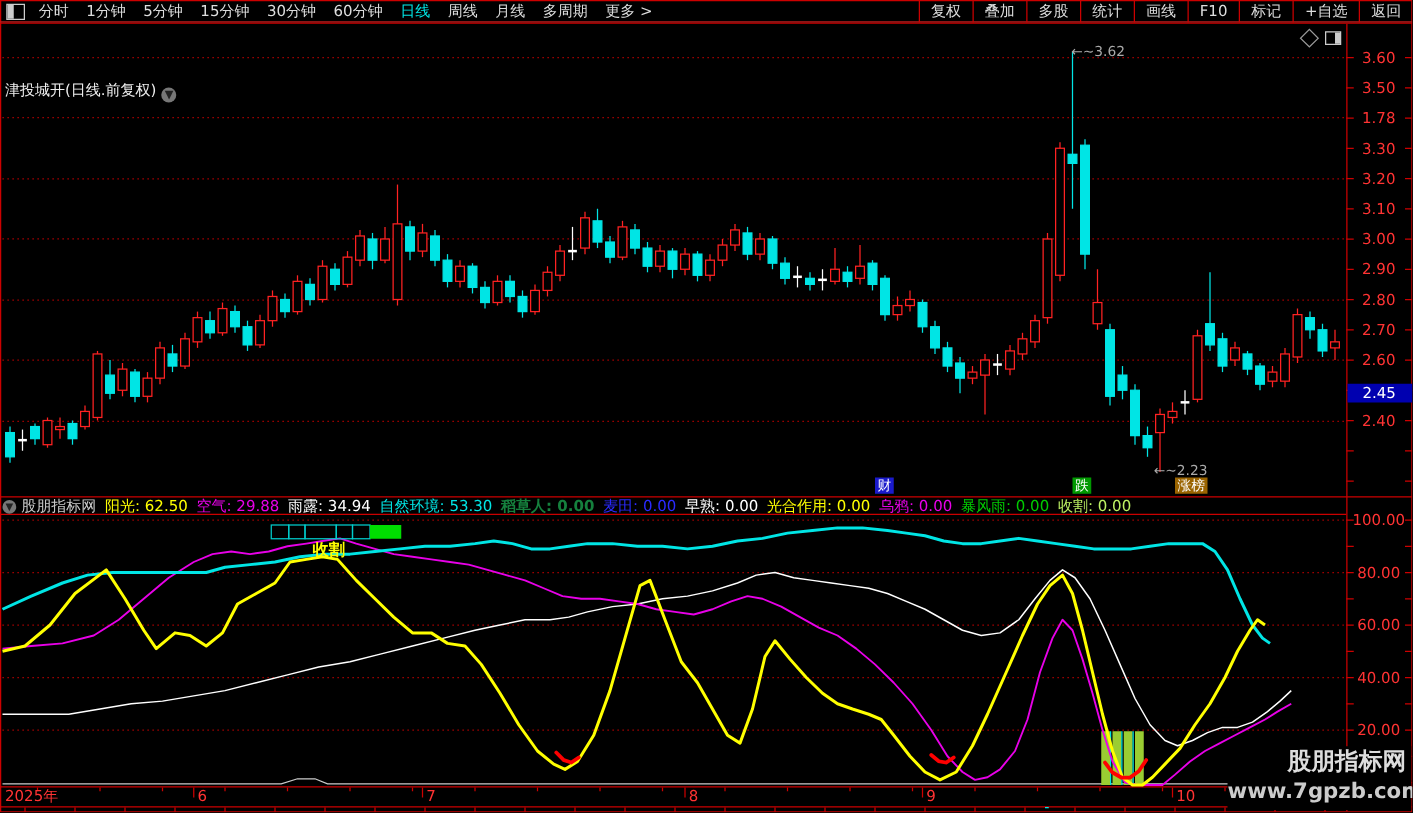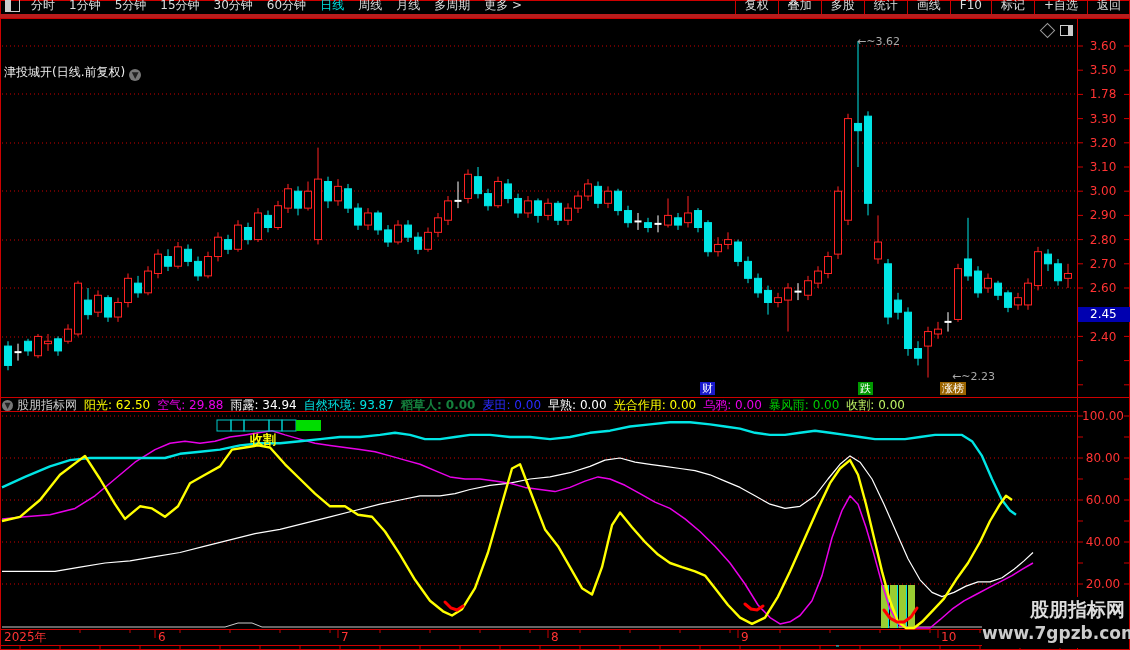--- a/index.html
+++ b/index.html
@@ -1,21 +1,21 @@
 <!DOCTYPE html>
 <html><head>
 <meta charset="utf-8">
 <style>
   html,body{margin:0;padding:0;background:#111;}
   #app{position:relative;width:1130px;height:650px;background:#000;overflow:hidden;
        font-family:"DejaVu Sans","Liberation Sans",sans-serif;-webkit-font-smoothing:none;}
   .abs{position:absolute;}
   
   #toolbar{left:0;top:0;width:1130px;height:18px;display:flex;justify-content:space-between;
-           align-items:flex-end;border-bottom:4px solid #b91c1c;box-sizing:border-box;}
+           align-items:flex-start;border-bottom:1px solid #b91c1c;box-sizing:border-box;}
   #tb-left{display:flex;align-items:center;height:18px;}
   #tb-right{display:flex;align-items:center;height:18px;}
   .tb-item{color:#ddd;font-size:12px;line-height:18px;padding:0 7px;white-space:nowrap;cursor:default;}
   .tb-item.active{color:#00e5e5;}
   .tb-rt{border-left:1px solid #c00;padding:0 9px;}
   #win-icon{width:13px;height:11px;border:1px solid #ccc;margin:0 4px 0 5px;position:relative;}
   #win-icon:before{content:"";position:absolute;left:0;top:0;width:5px;height:11px;background:#ccc;}
   
   #titlebar{left:0;top:19px;width:1076px;height:18px;color:#eee;font-size:12px;line-height:18px;margin-top:44px;}
   #title-text{margin-left:4px;display:inline-block;}
@@ -457,21 +457,21 @@
       <div class="pricelab" style="top: 331px;">2.40</div>
     </div>
   <div id="cur-price" class="abs pricelab" style="top: 307px;">2.45</div>
 
   <div id="ind-header" class="abs">
     <span id="ind-chev">▼</span>
   <span class="ind-field" style="color: rgb(204, 204, 204);">股朋指标网</span>
       <span class="ind-field" style="color: rgb(255, 255, 0);">阳光: 62.50</span>
       <span class="ind-field" style="color: rgb(232, 0, 232);">空气: 29.88</span>
       <span class="ind-field" style="color: rgb(255, 255, 255);">雨露: 34.94</span>
-      <span class="ind-field" style="color: rgb(0, 229, 229);">自然环境: 93.87</span>
+      <span class="ind-field" style="color: rgb(0, 229, 229);">自然环境: 53.30</span>
       <span class="ind-field" style="color: #15803d; font-weight: bold;">稻草人: 0.00</span>
       <span class="ind-field" style="color: rgb(42, 42, 255);">麦田: 0.00</span>
       <span class="ind-field" style="color: rgb(255, 255, 255);">早熟: 0.00</span>
       <span class="ind-field" style="color: rgb(255, 255, 0);">光合作用: 0.00</span>
       <span class="ind-field" style="color: rgb(232, 0, 232);">乌鸦: 0.00</span>
       <span class="ind-field" style="color: rgb(0, 204, 0);">暴风雨: 0.00</span>
       <span class="ind-field" style="color: #bef264;">收割: 0.00</span>
     </div>
 
   <div id="harvest-label" class="abs" style="left: 250px; top: 431px;">收割</div>
@@ -491,20 +491,20 @@
       <div class="monthlab" style="left: 741px;">9</div>
       <div class="monthlab" style="left: 941px;">10</div>
     </div>
   <div id="sig-labels">
       <div class="siglab abs" style="left: 700px; background: rgb(26, 26, 204);">财</div>
       <div class="siglab abs" style="left: 858px; background: rgb(0, 153, 0);">跌</div>
       <div class="siglab abs" style="left: 940px; background: rgb(154, 100, 0);">涨榜</div>
     </div>
   <div id="annots">
       <div class="annot" style="left: 857px; top: 36px;">←~3.62</div>
-      <div class="annot" style="left: 923px; top: 371px; margin-left: 29px;">←~2.23</div>
+      <div class="annot" style="left: 923px; top: 371px;">←~2.23</div>
     </div>
 
   <div id="watermark" class="abs">
     <div id="wm1">股朋指标网</div>
     <div id="wm2">www.7gpzb.com</div>
   </div>
 </div>
 
 </body></html>

